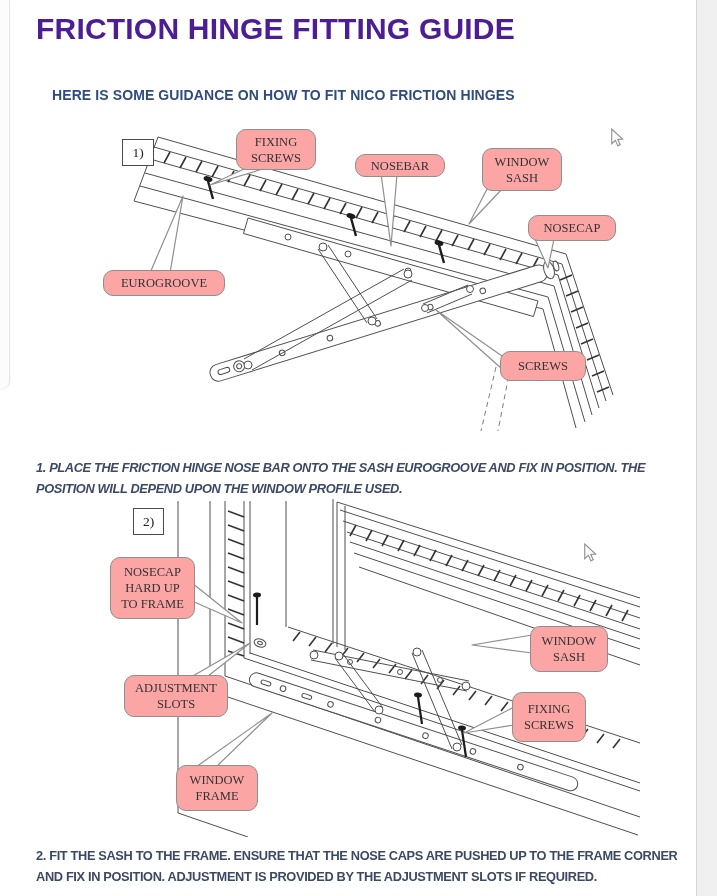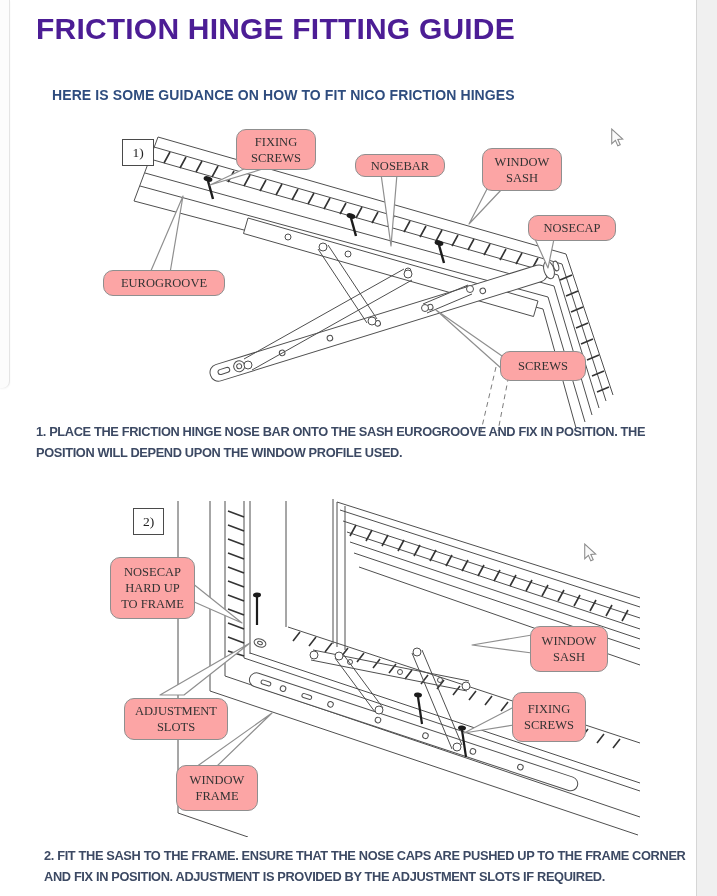--- a/index.html
+++ b/index.html
@@ -8,21 +8,21 @@
   .left-strip{position:absolute;left:0;top:0;width:9px;height:388px;background:#fcfcfc;
         border-right:1px solid #e4e4e4;border-radius:0 0 7px 0;box-shadow:0 1px 2px rgba(0,0,0,.05);}
   .right-gutter{position:absolute;left:696px;top:0;width:21px;height:896px;background:#f0f0f0;
         border-left:1px solid #d6d6d6;}
   .title{position:absolute;left:36px;top:12px;width:640px;margin:0;
         font-size:30px;font-weight:bold;letter-spacing:.2px;color:#4c1d95;}
   .subtitle{position:absolute;left:36px;top:71px;width:640px;margin:16px;
         font-size:14px;font-weight:bold;letter-spacing:.1px;color:#2e4c7e;}
   .caption{position:absolute;left:36px;width:652px;margin:0;
         font-size:12.8px;font-weight:bold;letter-spacing:-.35px;line-height:1.62;color:#3c4963;}
-  .cap1{top:422px;} .cap2{top:846px;margin-left:8px;}
+  .cap1{top:458px;font-style:italic;} .cap2{top:846px;}
   .diagram{position:absolute;}
   .d1{left:98px;top:123px;width:524px;height:314px;}
   .d2{left:100px;top:495px;width:540px;height:342px;}
   .diagram svg.art{position:absolute;left:0;top:0;}
   .callout{position:absolute;border:1.5px solid #8f8f8f;border-radius:10px;background:#fca5a5;
         display:flex;align-items:center;justify-content:center;text-align:center;
         font-family:"Liberation Serif",serif;font-size:12.5px;line-height:1.28;color:#333;
         white-space:pre-line;padding:2px 5px;box-sizing:border-box;}
   .numbox{position:absolute;border:1.4px solid #4a4a4a;background:#fff;
         display:flex;align-items:center;justify-content:center;
@@ -250,21 +250,21 @@
         <polygon points="60,200 150,148 84,200"></polygon>
         <polygon points="96,272 172,218 116,272"></polygon>
         <polygon points="432,140 372,150 432,158"></polygon>
         <polygon points="414,212 364,238 414,230"></polygon>
       </g>
     </svg>
     <div class="numbox" style="left:33px;top:13px;width:31px;height:27px;">2)</div>
     <div class="callout" style="left:10px;top:62px;width:85px;height:62px;">NOSECAP
 HARD UP
 TO FRAME</div>
-    <div class="callout" style="left:24px;top:203px;width:104px;height:42px;">ADJUSTMENT
+    <div class="callout" style="left:24px;top:180px;width:104px;height:42px;">ADJUSTMENT
 SLOTS</div>
     <div class="callout" style="left:76px;top:270px;width:82px;height:46px;">WINDOW
 FRAME</div>
     <div class="callout" style="left:430px;top:131px;width:78px;height:46px;">WINDOW
 SASH</div>
     <div class="callout" style="left:412px;top:197px;width:74px;height:50px;">FIXING
 SCREWS</div>
   </div>
 
   <svg class="cursor" style="left:583px;top:543px;" viewBox="0 0 14 20">

